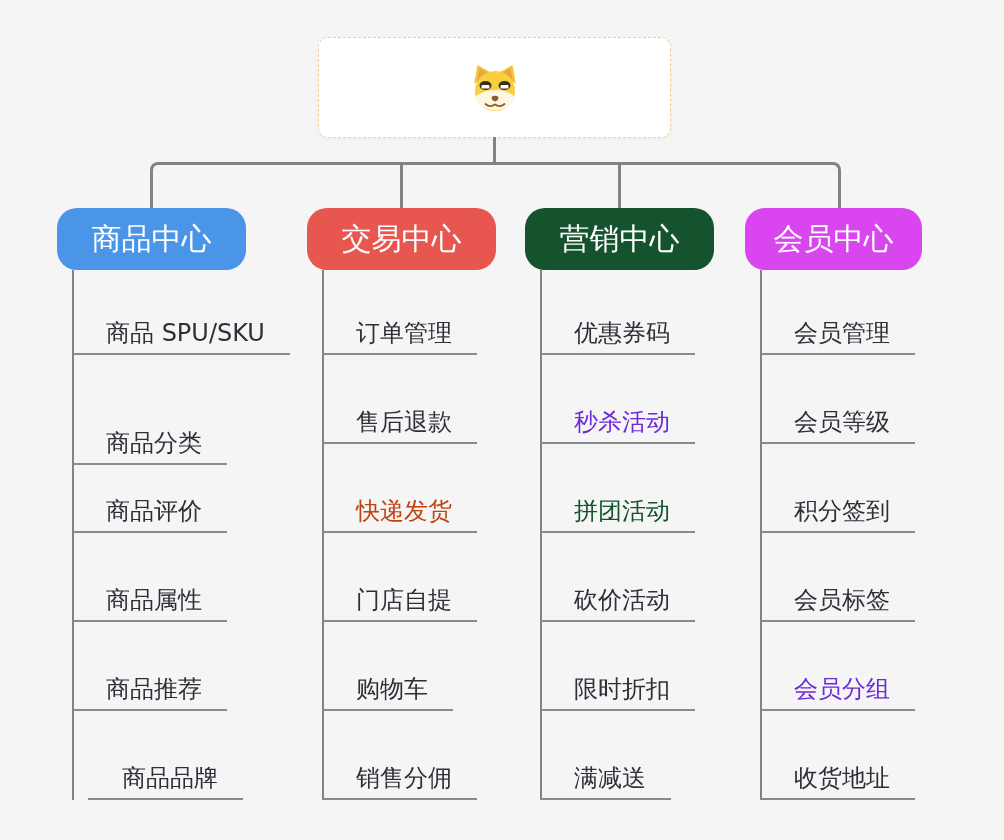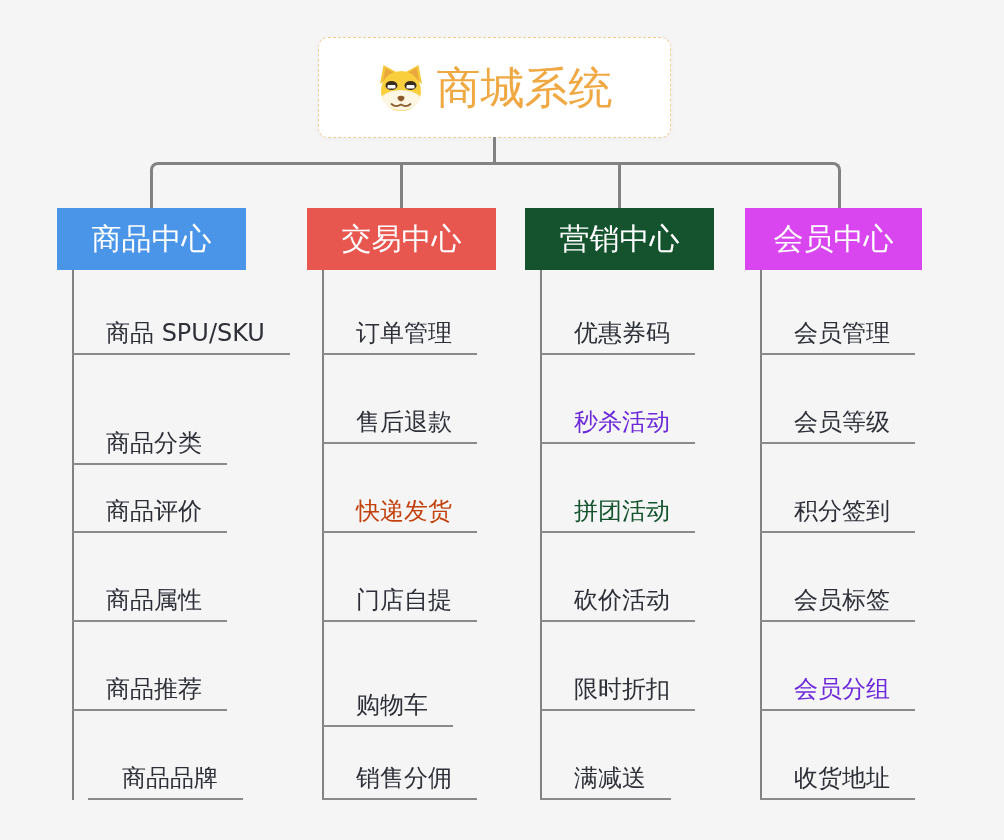--- a/index.html
+++ b/index.html
@@ -42,21 +42,21 @@
     border-left:3px solid var(--line);
     border-right:3px solid var(--line);
     border-radius:8px 8px 0 0;
   }
   .drop-2{left:400px;top:165px;width:3px;height:43px;}
   .drop-3{left:618px;top:165px;width:3px;height:43px;}
 
   
   .branch-header{
     position:absolute;top:208px;width:189px;height:62px;
-    border-radius:0;
+    border-radius:20px;
     color:#FFFFFF;font-size:30px;line-height:62px;text-align:center;
     white-space:nowrap;
     cursor:default;
   }
 
   
   .trunk{
     position:absolute;top:270px;height:530px;width:2px;
     background:var(--line);
   }
@@ -85,21 +85,20 @@
         <circle cx="48" cy="56" r="40" fill="#F9CF3E"></circle>
         <path d="M10 66 Q26 54 48 54 Q70 54 86 66 Q83 92 48 95 Q13 92 10 66 Z" fill="#FDF6E3"></path>
         <ellipse cx="29" cy="45" rx="12" ry="9" fill="#3A2E1E"></ellipse>
         <rect x="21" y="44" width="16" height="7" rx="2" fill="#FFFFFF"></rect>
         <ellipse cx="67" cy="45" rx="12" ry="9" fill="#3A2E1E"></ellipse>
         <rect x="59" y="44" width="16" height="7" rx="2" fill="#FFFFFF"></rect>
         <path d="M41 68 Q48 63 55 68 Q55 75 48 77 Q41 75 41 68 Z" fill="#8C5A2B"></path>
         <path d="M29 82 Q38 90 48 83 Q58 90 67 82" stroke="#8C5A2B" stroke-width="3.5" fill="none" stroke-linecap="round"></path>
       </svg>
     </span>
-    <span class="root-title">商城系统</span>
   </div>
 
   <div class="line root-stub"></div>
   <div class="connector-frame"></div>
   <div class="line drop-2"></div>
   <div class="line drop-3"></div>
 
   <div id="branches-layer">
       <div class="branch-header" style="left: 57px; width: 189px; background: rgb(75, 149, 233);">商品中心</div>
       <div class="trunk" style="left: 72px;"></div>
@@ -108,21 +107,21 @@
       <div class="leaf-item" style="left: 72px; top: 495px; color: rgb(46, 48, 56);">商品评价</div>
       <div class="leaf-item" style="left: 72px; top: 584px; color: rgb(46, 48, 56);">商品属性</div>
       <div class="leaf-item" style="left: 72px; top: 673px; color: rgb(46, 48, 56);">商品推荐</div>
       <div class="leaf-item" style="left: 88px; top: 762px; color: rgb(46, 48, 56);">商品品牌</div>
       <div class="branch-header" style="left: 307px; width: 189px; background: rgb(231, 86, 79);">交易中心</div>
       <div class="trunk" style="left: 322px;"></div>
       <div class="leaf-item" style="left: 322px; top: 317px; color: rgb(46, 48, 56);">订单管理</div>
       <div class="leaf-item" style="left: 322px; top: 406px; color: rgb(46, 48, 56);">售后退款</div>
       <div class="leaf-item" style="left: 322px; top: 495px; color: #c2410c;">快递发货</div>
       <div class="leaf-item" style="left: 322px; top: 584px; color: rgb(46, 48, 56);">门店自提</div>
-      <div class="leaf-item" style="left: 322px; top: 689px; color: rgb(46, 48, 56);">购物车</div>
+      <div class="leaf-item" style="left: 322px; top: 673px; color: rgb(46, 48, 56);">购物车</div>
       <div class="leaf-item" style="left: 322px; top: 762px; color: rgb(46, 48, 56);">销售分佣</div>
       <div class="branch-header" style="left: 525px; width: 189px; background: #14532d;">营销中心</div>
       <div class="trunk" style="left: 540px;"></div>
       <div class="leaf-item" style="left: 540px; top: 317px; color: rgb(46, 48, 56);">优惠券码</div>
       <div class="leaf-item" style="left: 540px; top: 406px; color: #6d28d9;">秒杀活动</div>
       <div class="leaf-item" style="left: 540px; top: 495px; color: #14532d;">拼团活动</div>
       <div class="leaf-item" style="left: 540px; top: 584px; color: rgb(46, 48, 56);">砍价活动</div>
       <div class="leaf-item" style="left: 540px; top: 673px; color: rgb(46, 48, 56);">限时折扣</div>
       <div class="leaf-item" style="left: 540px; top: 762px; color: rgb(46, 48, 56);">满减送</div>
       <div class="branch-header" style="left: 745px; width: 177px; background: #d946ef;">会员中心</div>

